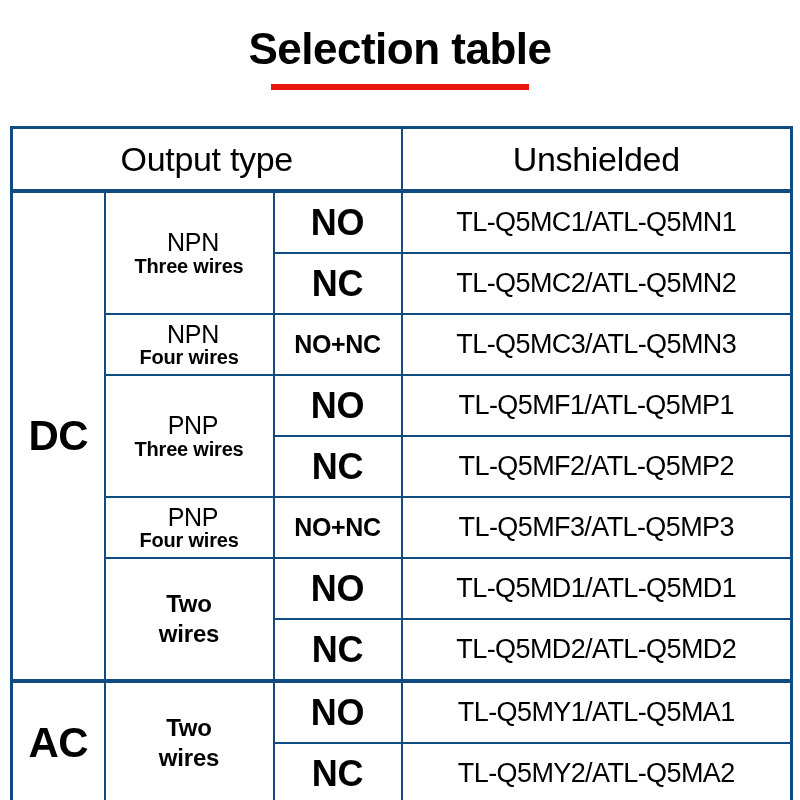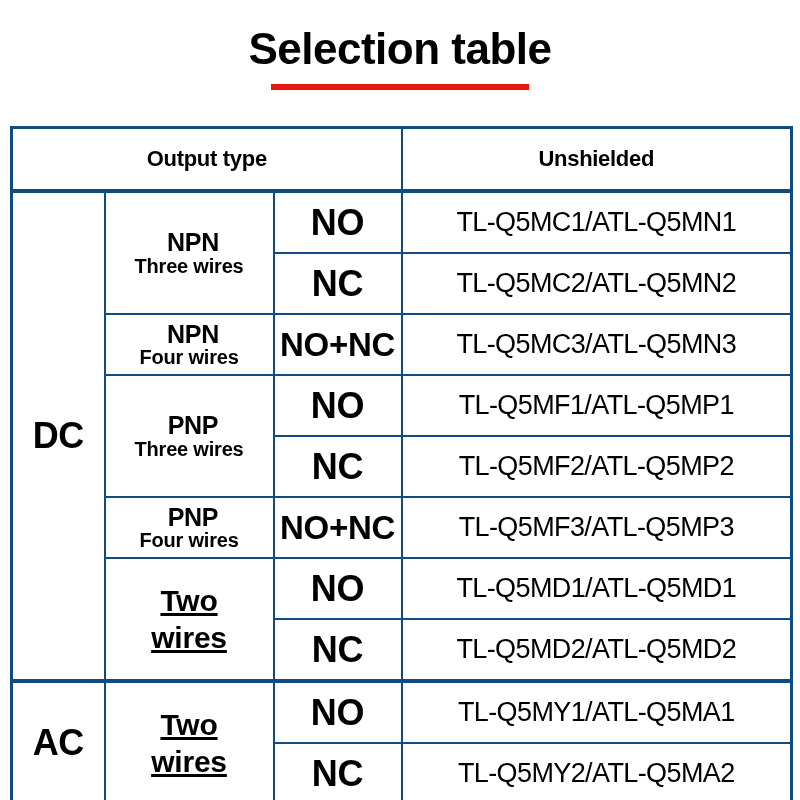--- a/index.html
+++ b/index.html
@@ -72,64 +72,63 @@
   col.c4 { width: 390px; }
 
   
   table.seltable {
     border: 3px solid #0f4c81;
   }
 
   
   .hdr {
     height: 60px;
-    font-size: 22px;
-    font-weight: bold;
+    font-size: 34px;
+    font-weight: normal;
     letter-spacing: -0.3px;
   }
 
   
   .section-label {
-    font-size: 36px;
+    font-size: 42px;
     font-weight: bold;
     letter-spacing: -0.5px;
   }
 
   
   .otype {
     line-height: 1.05;
     padding: 2px 4px;
   }
   .otype .big {
     display: block;
     font-size: 25px;
-    font-weight: bold;
+    font-weight: normal;
     letter-spacing: -0.3px;
     margin-left: 8px;
   }
   .otype .small {
     display: block;
     font-size: 20px;
     font-weight: bold;
     letter-spacing: -0.2px;
   }
   .otype.two-line .small {
-    font-size: 30px;
+    font-size: 24px;
     line-height: 1.25;
-    text-decoration: underline;
   }
 
   
   .contact {
     font-size: 36px;
     font-weight: bold;
     letter-spacing: -0.3px;
   }
   .contact.wide {
-    font-size: 33px;
+    font-size: 25px;
   }
 
   
   .part {
     font-size: 27px;
     font-weight: normal;
     letter-spacing: -0.6px;
     white-space: nowrap;
   }
 

